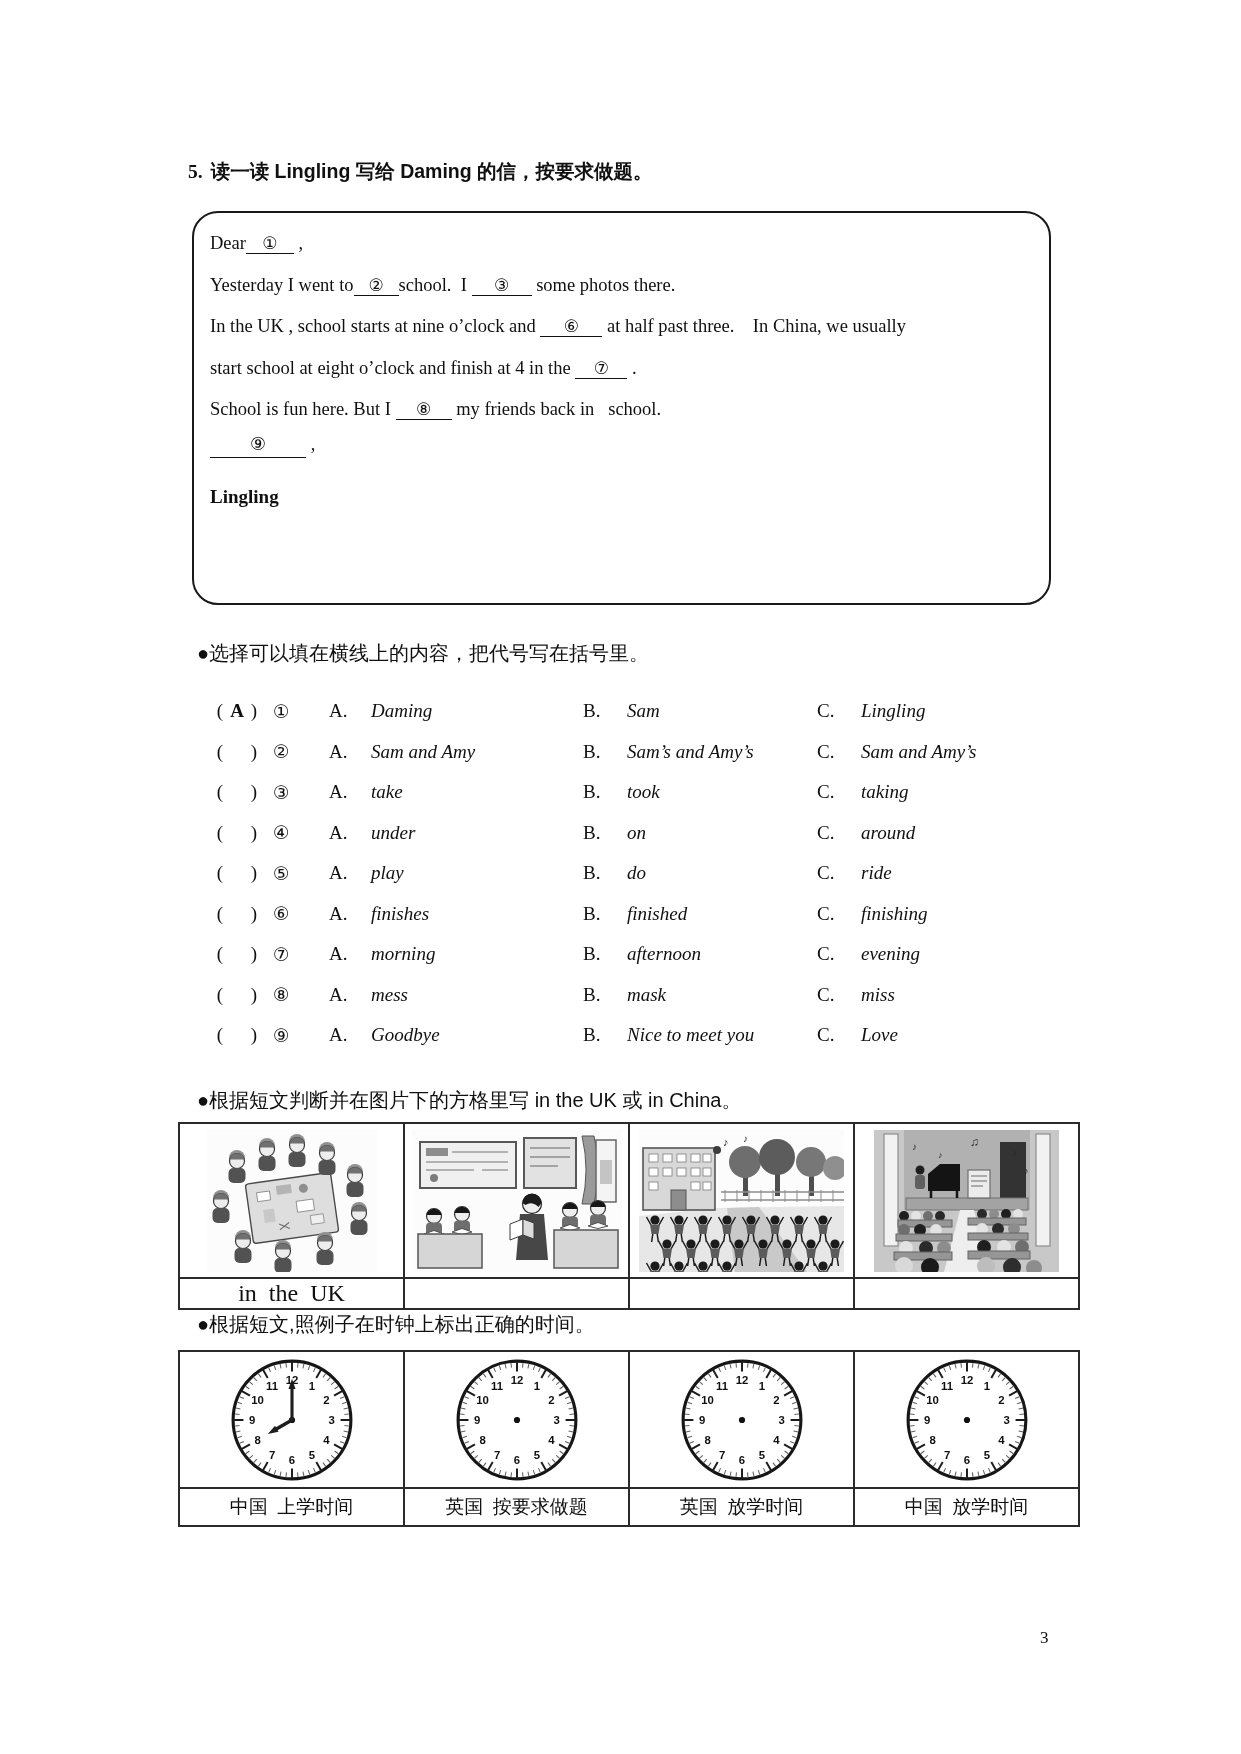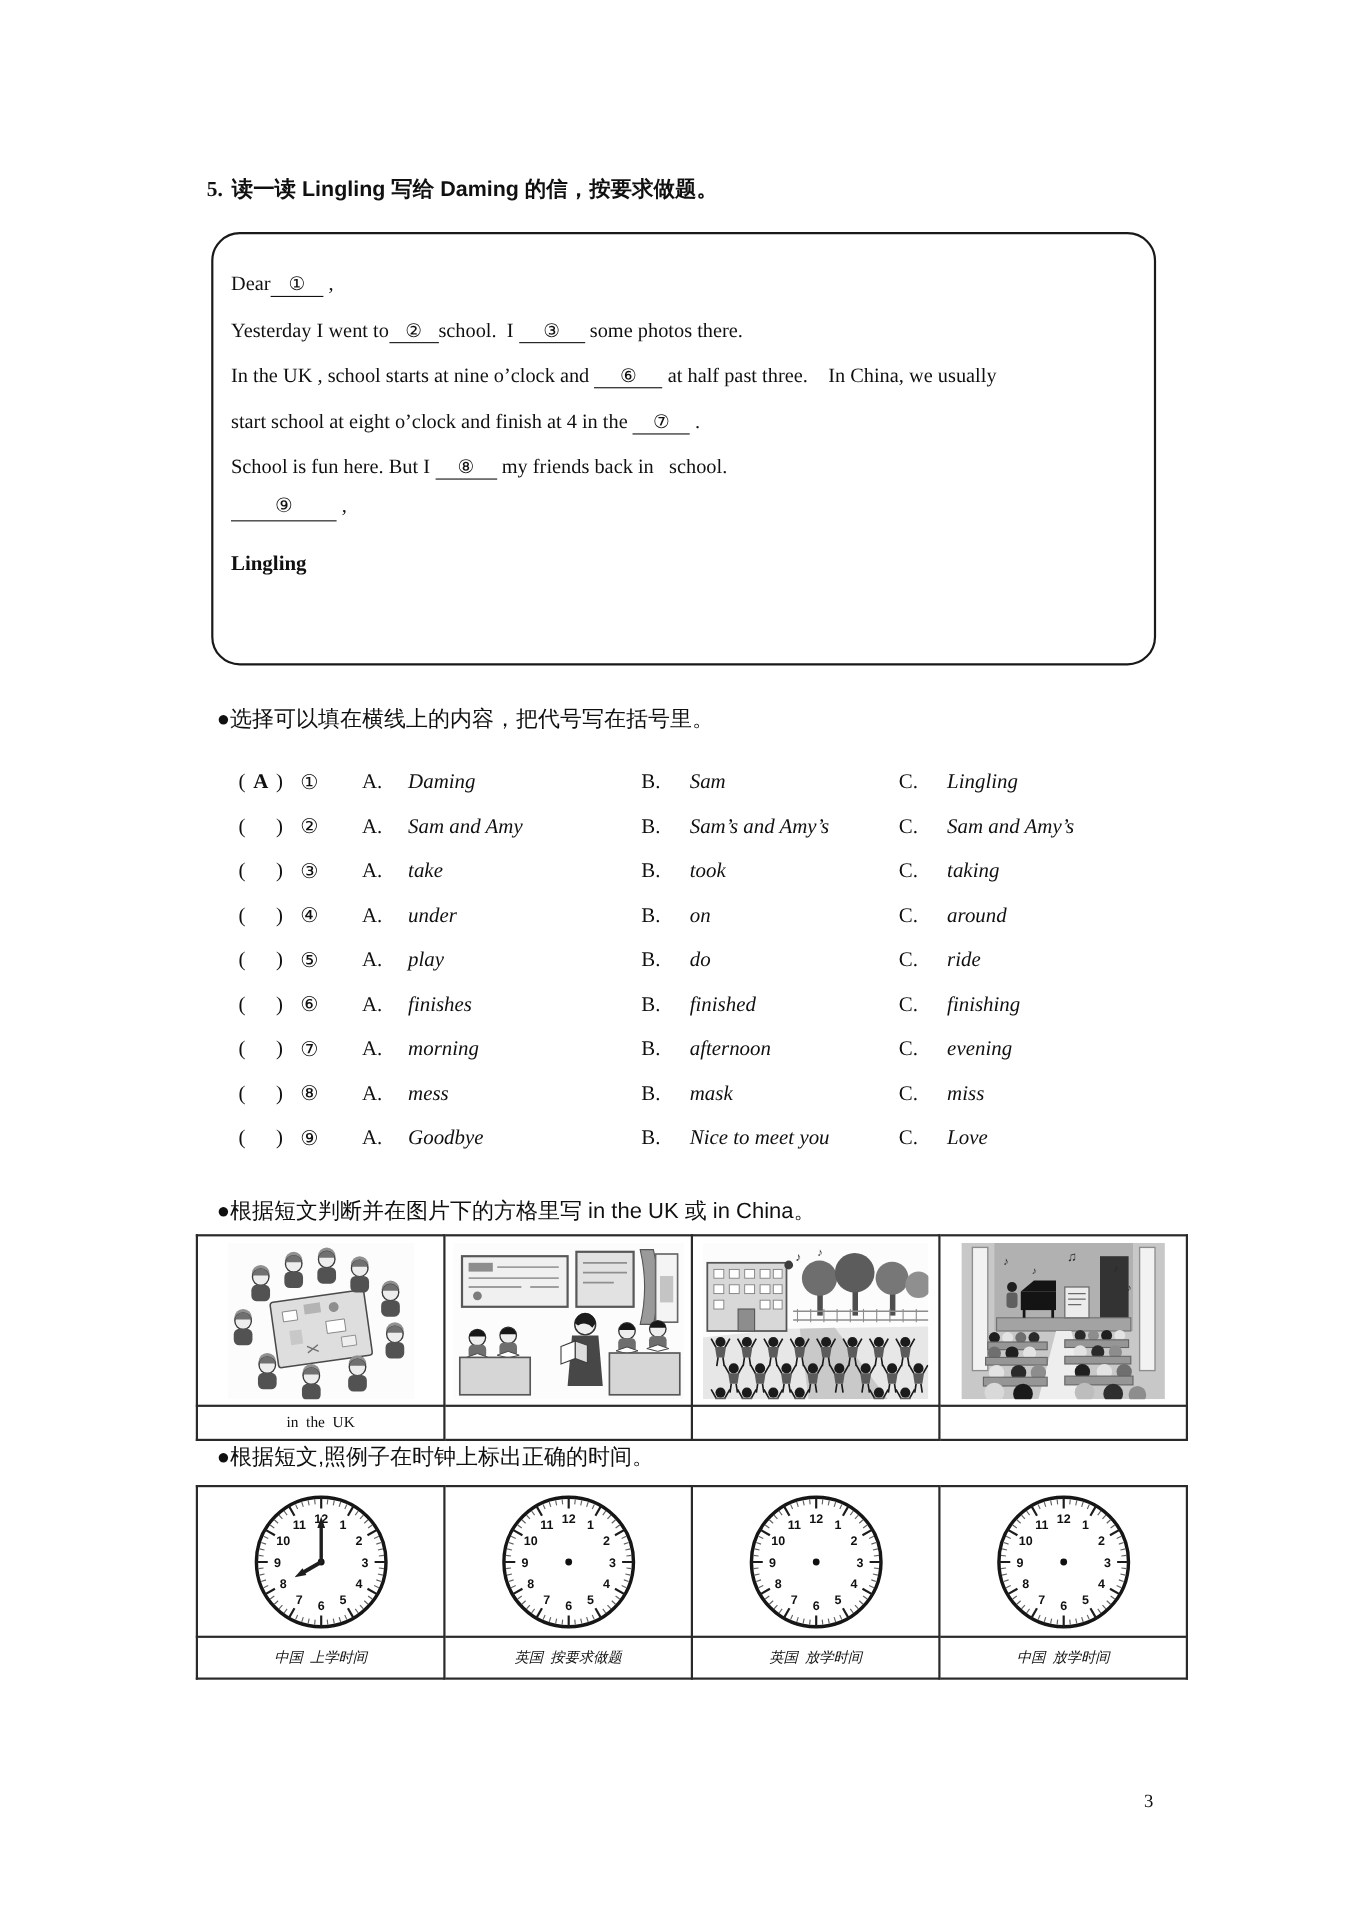--- a/index.html
+++ b/index.html
@@ -4,21 +4,21 @@
 <style>
   html,body{margin:0;padding:0;background:#ffffff;}
   .page{position:relative;width:1160px;height:1754px;background:#ffffff;color:#101010;
         font-family:"Liberation Serif","DejaVu Serif",serif;overflow:hidden;}
 
   .title{position:absolute;left:188px;top:158px;font-size:19.5px;font-weight:bold;
          font-family:"Liberation Sans","DejaVu Sans",sans-serif;white-space:pre;}
   .title .tnum{font-family:"Liberation Serif","DejaVu Serif",serif;margin-right:8px;}
 
   .letterbox{position:absolute;left:192px;top:211px;width:859px;height:394px;box-sizing:border-box;
-             border:2.5px solid #191919;border-radius:26px;padding:26px 8px 0 16px;}
+             border:2.5px solid #191919;border-radius:26px;padding:10px 8px 0 16px;}
   .lline{margin:0;font-size:18.5px;line-height:41.5px;white-space:pre;}
   .blank{display:inline-block;border-bottom:1.6px solid #111;text-align:center;
          font-family:"DejaVu Sans",sans-serif;font-size:17px;line-height:20px;}
   .bk1{min-width:48px}.bk2{min-width:45px}.bk3{min-width:60px}.bk4{min-width:70px}
   .bk5{min-width:48px}.bk6{min-width:62px}.bk7{min-width:52px}.bk8{min-width:56px}
   .line9{margin:0;height:44px;white-space:pre;font-size:18.5px;}
   .b9w{display:inline-block;width:96px;height:26px;line-height:26px;border-bottom:1.6px solid #111;
        text-align:center;font-family:"DejaVu Sans",sans-serif;font-size:18px;}
   .sig{margin:2px 0 0 0;font-size:19px;font-weight:bold;line-height:40px;}
 
@@ -32,24 +32,24 @@
   .parens{display:flex;align-items:baseline;}
   .po,.pc{width:14px;text-align:center;}
   .ans{width:20px;text-align:center;font-weight:bold;}
   .cnum{font-family:"DejaVu Sans",sans-serif;font-size:18.5px;}
   .opt{font-style:italic;}
 
   table.sheet{border-collapse:collapse;}
   table.sheet td{border:2.2px solid #2a2a2a;width:223px;padding:0;text-align:center;vertical-align:middle;}
   .pictable{position:absolute;left:178px;top:1122px;}
   .pictable .imgrow td{height:153px;}
-  .pictable .labrow td{height:29px;font-size:14px;white-space:pre;}
+  .pictable .labrow td{height:29px;font-size:24px;white-space:pre;}
   .clocktable{position:absolute;left:178px;top:1350px;}
   .clocktable .clkrow td{height:135px;}
-  .clocktable .labrow td{height:36px;font-size:13px;white-space:pre;font-style:italic;}
+  .clocktable .labrow td{height:36px;font-size:19px;white-space:pre;}
   svg.pic,svg.clock{display:block;margin:4px auto;}
   .pagenum{position:absolute;left:1040px;top:1628px;font-size:17px;}
 </style>
 </head>
 <body>
 
 <div class="page">
 
   <div class="title"><span class="tnum">5.</span><span>读一读 Lingling 写给 Daming 的信，按要求做题。</span></div>
 

